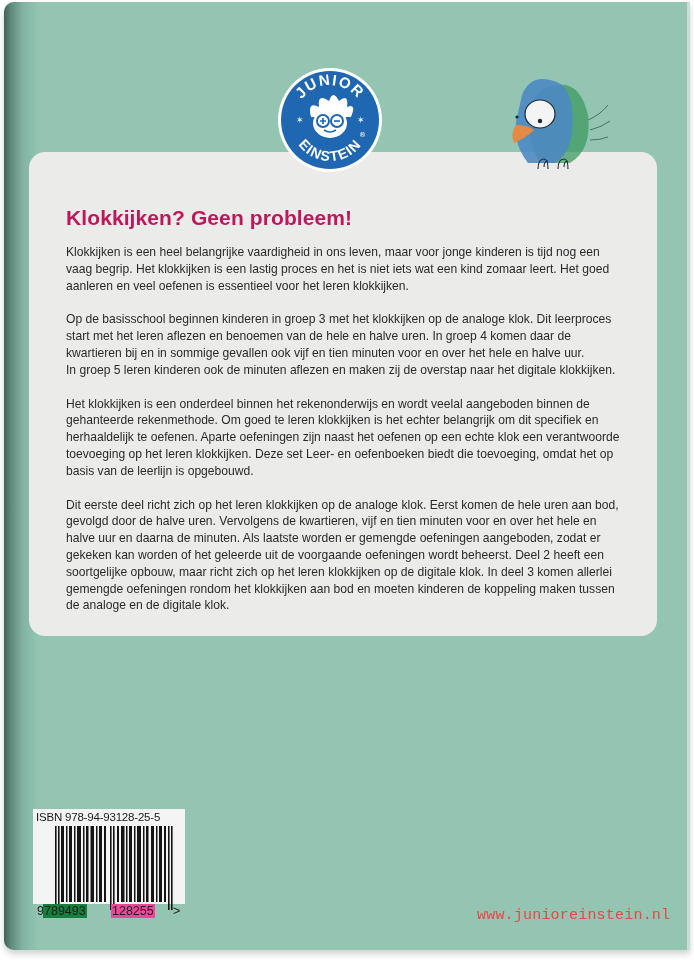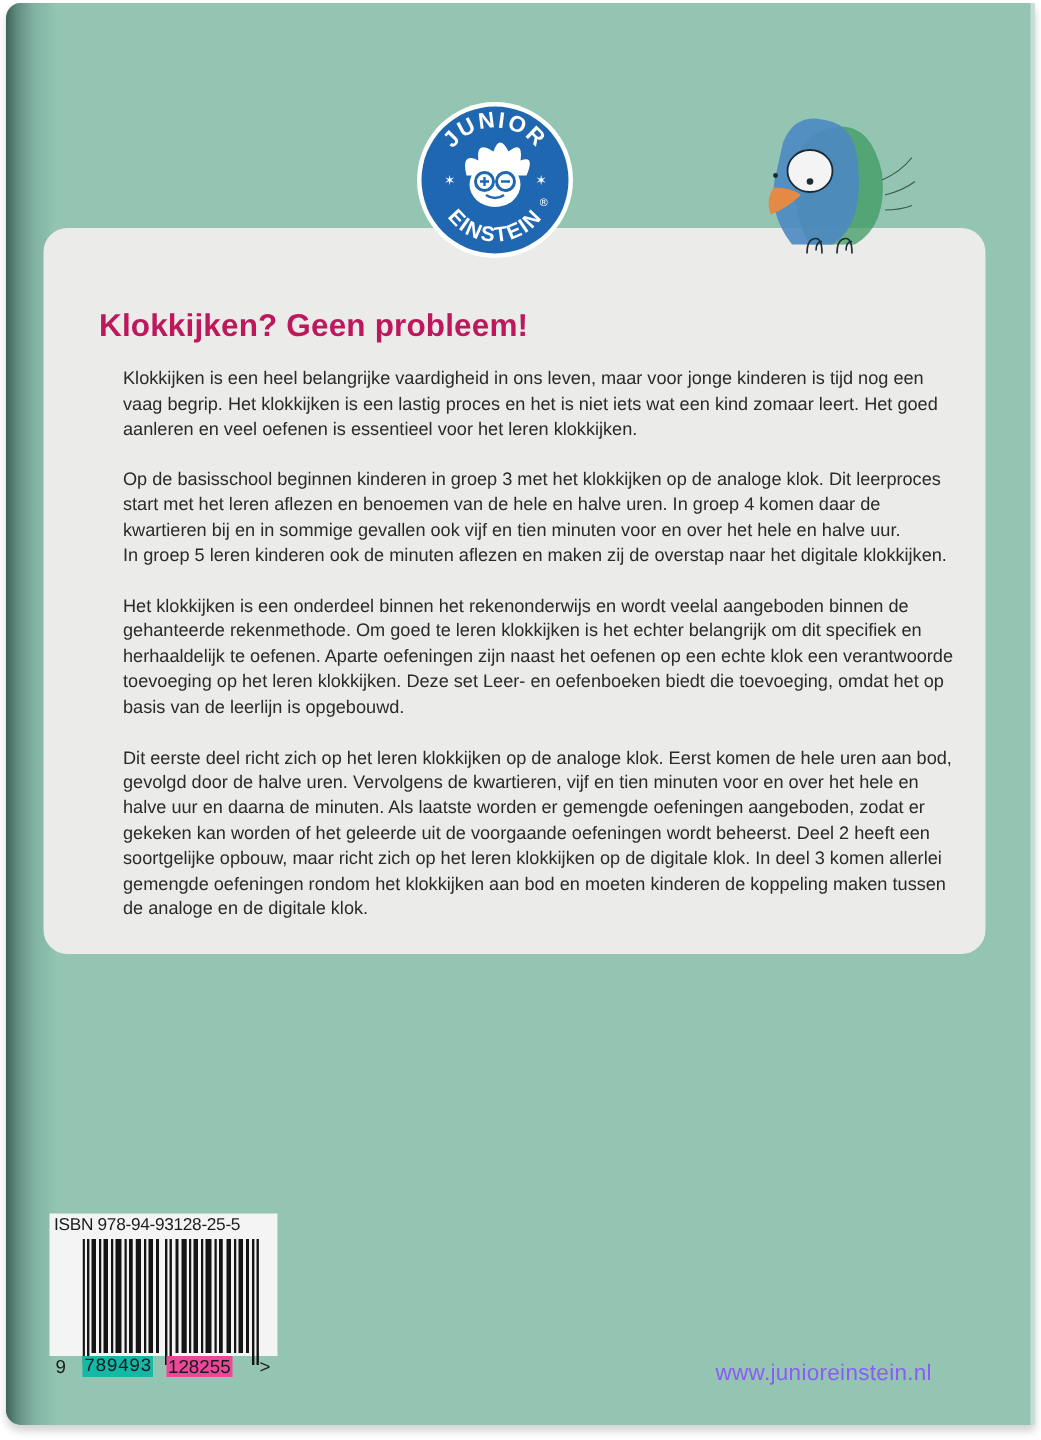--- a/index.html
+++ b/index.html
@@ -39,43 +39,43 @@
     font-family: "Liberation Sans", sans-serif;
     font-weight: bold; font-size: 21px; color: #be185d;
     margin: 0; letter-spacing: 0.1px;
   }
 
   .body-text {
     position: absolute; left: 66px; top: 244px; width: 590px;
     font-family: "Liberation Sans", sans-serif;
     font-size: 12.1px; line-height: 16.8px; color: #2a2a2a;
   }
-  .body-text p { margin: 0 0 17px 16px; white-space: pre-line; }
+  .body-text p { margin: 0 0 17px 0; white-space: pre-line; }
 
   .barcode {
     position: absolute; left: 33px; top: 809px; width: 152px; height: 95px;
     background: #f4f4f4;
   }
   .isbn {
     position: absolute; left: 3px; top: 2px; font-family: "Liberation Sans", sans-serif;
     font-size: 11.5px; color: #1b1b1b; letter-spacing: -0.2px; white-space: nowrap;
   }
   .bars { position: absolute; left: 22px; top: 17px; width: 118px; height: 84px; }
   .barcode-digits {
     position: absolute; left: 4px; top: 95px; font-family: "Liberation Sans", sans-serif;
     font-size: 12.5px; color: #1b1b1b; white-space: nowrap;
   }
   .bd-first { position: absolute; left: 0; }
-  .bd-left { position: absolute; left: 18px; background: #14b8a6; padding: 0 1px; font-family: Liberation Mono, monospace; }
+  .bd-left { position: absolute; left: 6px; background: #15803d; padding: 0 1px; }
   .bd-right { position: absolute; left: 74px; background: #ec4899; padding: 0 1px; }
   .bd-arrow { position: absolute; left: 136px; }
 
   .website {
     position: absolute; left: 477px; top: 907px;
-    font-family: Liberation Sans, sans-serif; font-size: 15px; color: #8b5cf6;
+    font-family: Liberation Mono, monospace; font-size: 15px; color: #ef4444;
     letter-spacing: 0.2px;
   }
 </style>
 </head>
 <body>
 
 <div class="cover">
   <div class="spine-shade"></div>
   <div class="right-edge"></div>
 </div>

